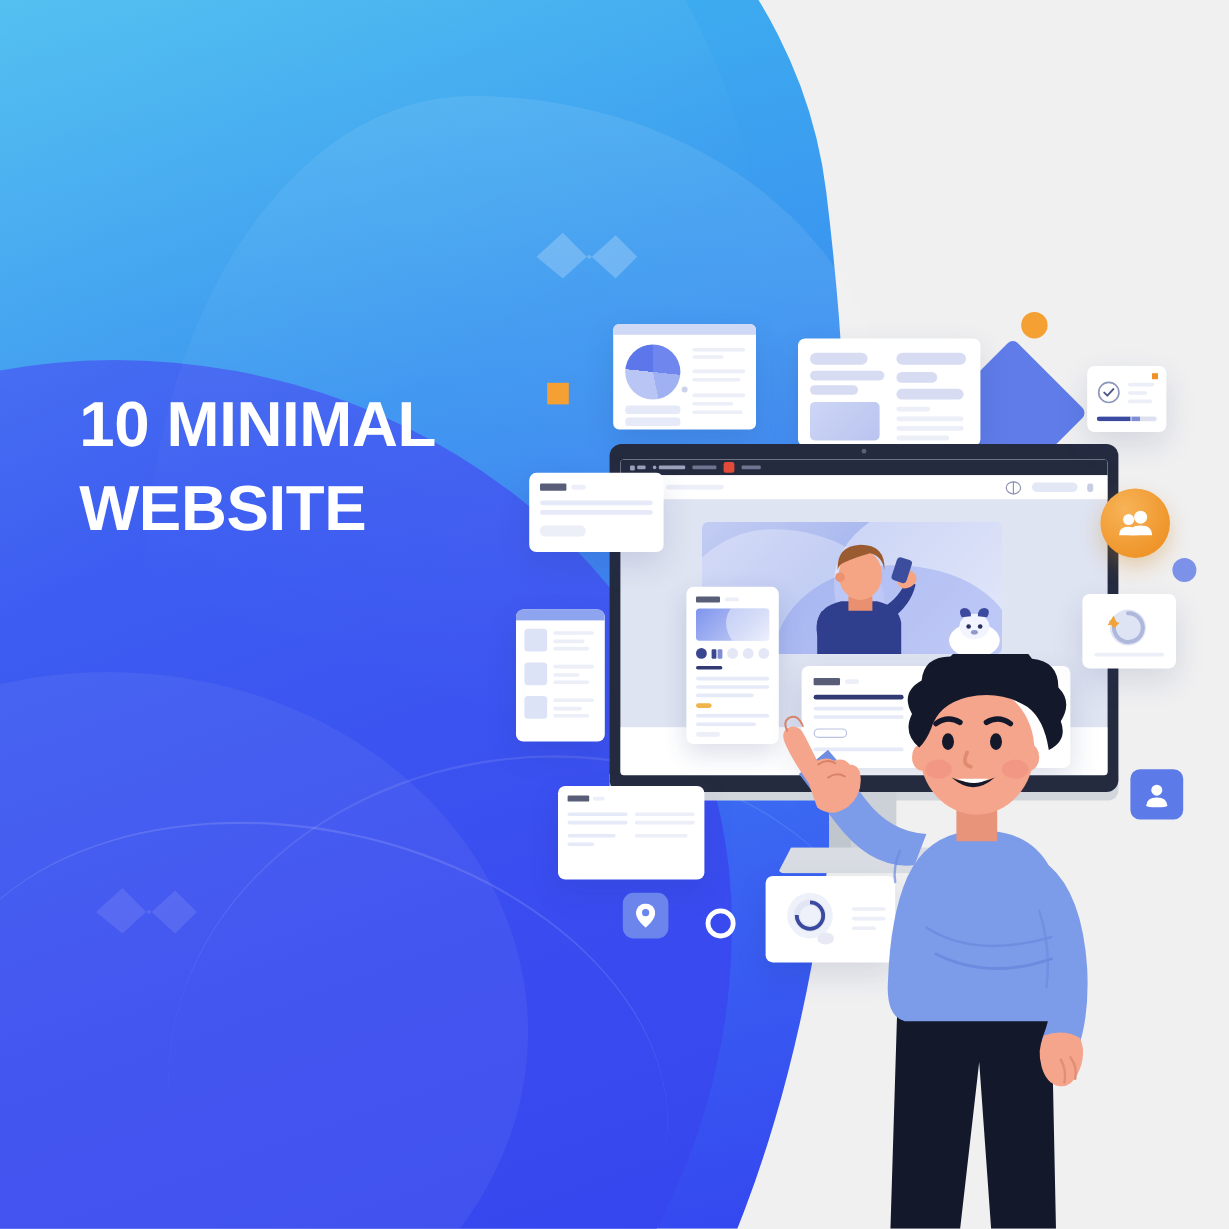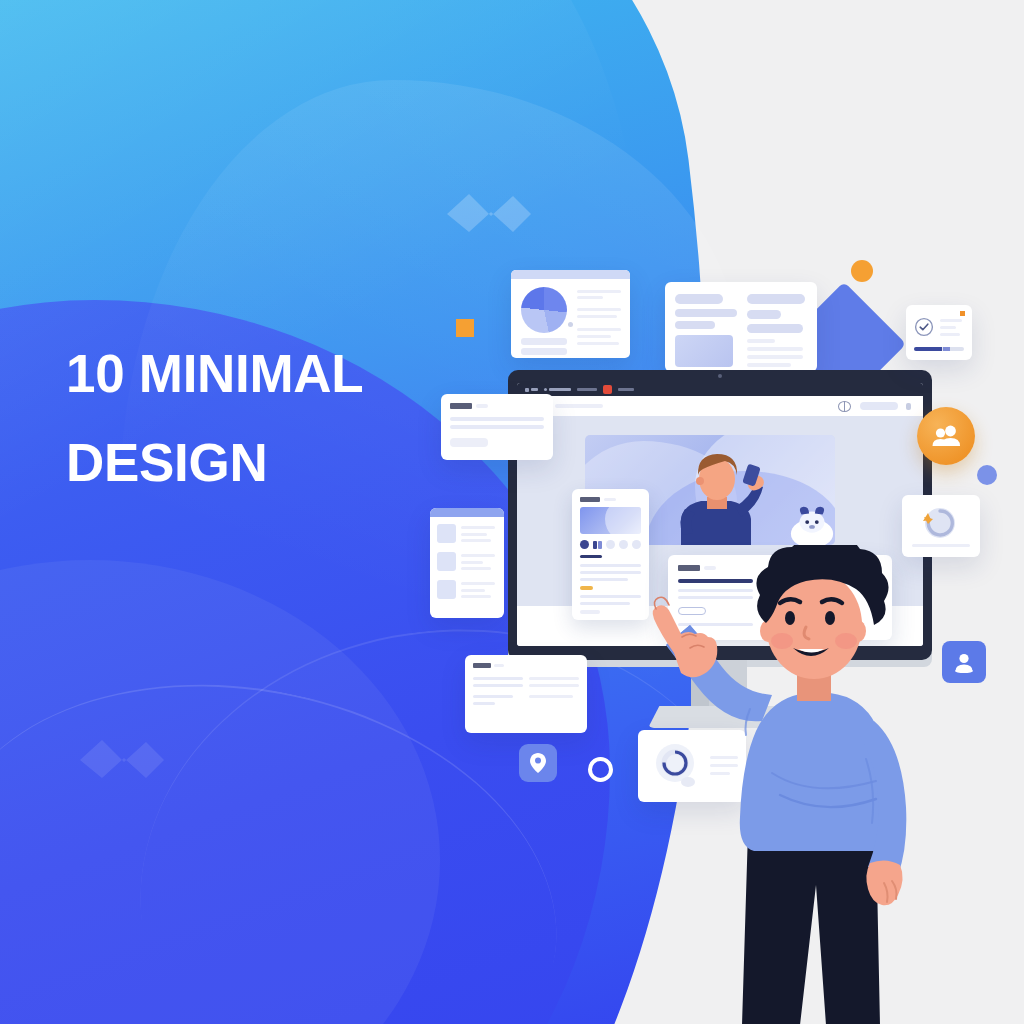--- a/index.html
+++ b/index.html
@@ -214,21 +214,21 @@
                 background: #d9dde3; border-radius: 4px 4px 6px 6px;
                 clip-path: polygon(8% 0, 92% 0, 100% 100%, 0 100%); }
   .mon-chin { position: absolute; left: 508px; top: 645px; width: 424px; height: 22px;
               background: #d2d7de; border-radius: 0 0 8px 8px; }
   .mon-chin-hl { position: absolute; left: 508px; top: 645px; width: 424px; height: 5px; background: #e4e8ee; }
 
   
   .person { position: absolute; left: 630px; top: 545px; width: 340px; height: 480px; }
   .person svg { display: block; }
 
-  .nowrap { white-space: nowrap; margin-top: 19px; }
+  .nowrap { white-space: nowrap; }
 </style>
 </head>
 <body>
 
 <div class="stage">
 
   <div class="bg-base"></div>
   <div class="blob-main"></div>
   <div class="blob-main-2"></div>
   <div class="blob-shine-a"></div>
@@ -247,21 +247,21 @@
       <path d="M4 24 L26 4 L48 26 L70 6 L88 24 L70 42 L48 22 L26 42 Z" fill="rgba(255,255,255,0.10)"></path>
     </svg>
   </div>
 
   <div class="sq-orange"></div>
   <div class="dot-orange"></div>
   <div class="diamond-blue"></div>
 
   <div class="headline">
     <div class="nowrap">10 MINIMAL</div>
-    <div class="nowrap">DESIGN</div>
+    <div class="nowrap">WEBSITE</div>
   </div>
 
   <div class="card" id="card-pie">
     <div class="hdr"></div>
     <div class="pie"></div>
     <div class="bar-lt" style="position:absolute;left:66px;top:20px;width:44px;height:3px;"></div>
     <div class="bar-lt" style="position:absolute;left:66px;top:26px;width:26px;height:3px;"></div>
     <div class="bar-lt" style="position:absolute;left:66px;top:38px;width:44px;height:3px;"></div>
     <div class="bar-lt" style="position:absolute;left:66px;top:45px;width:40px;height:3px;"></div>
     <div class="bar-lt" style="position:absolute;left:66px;top:58px;width:44px;height:3px;"></div>

